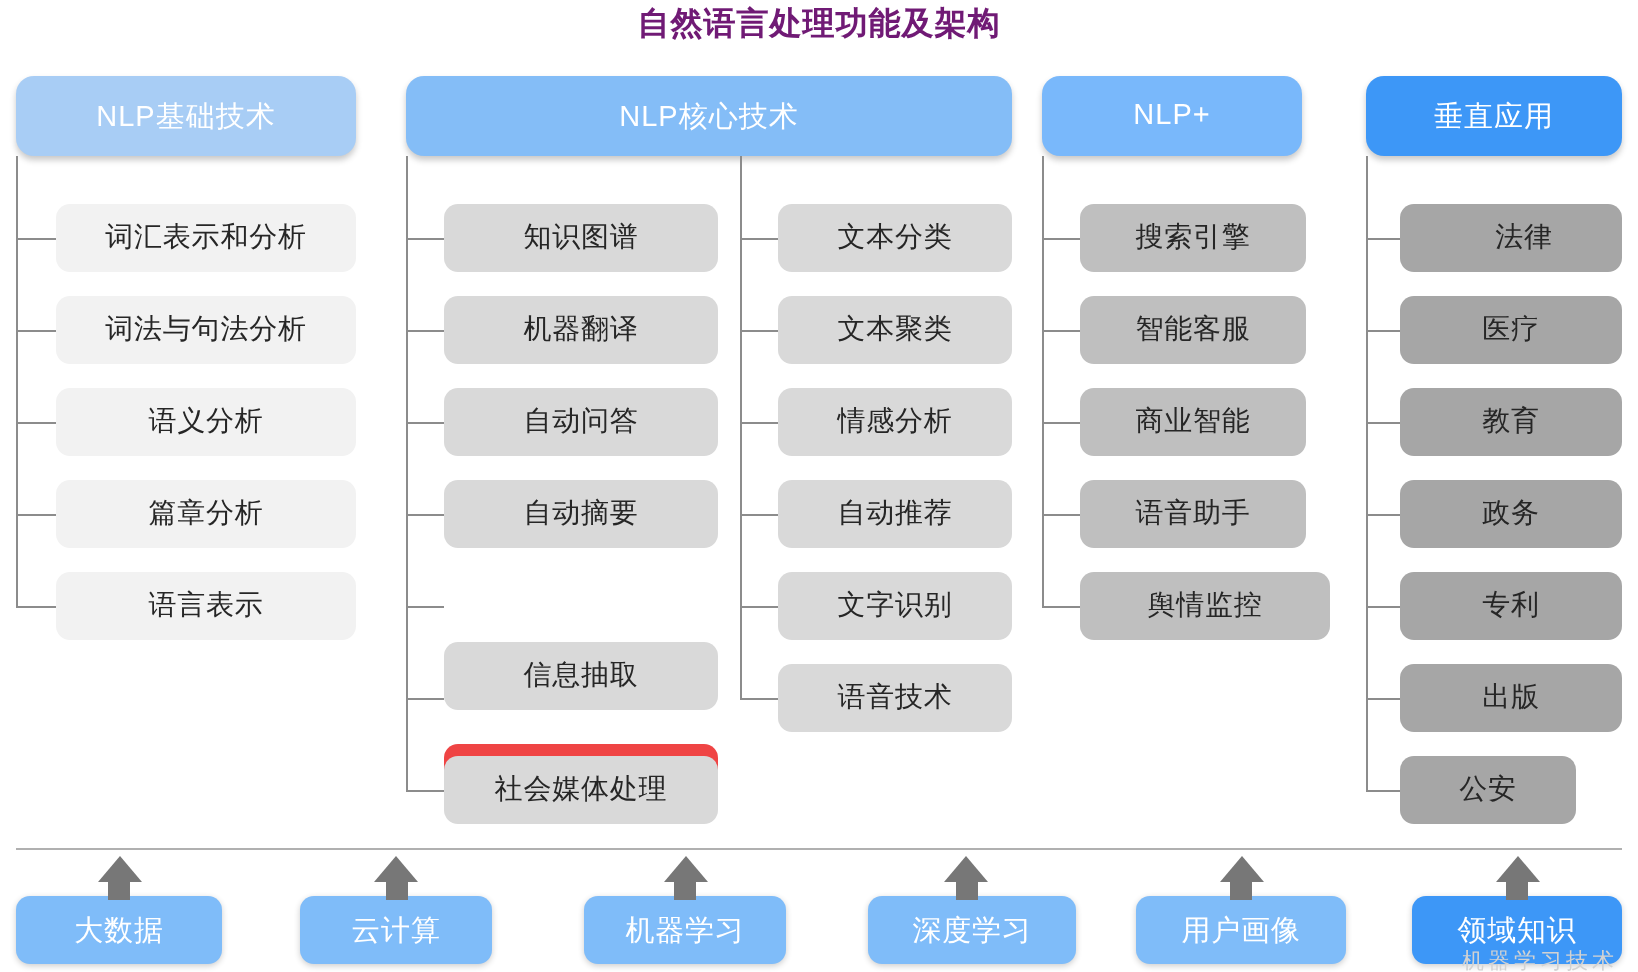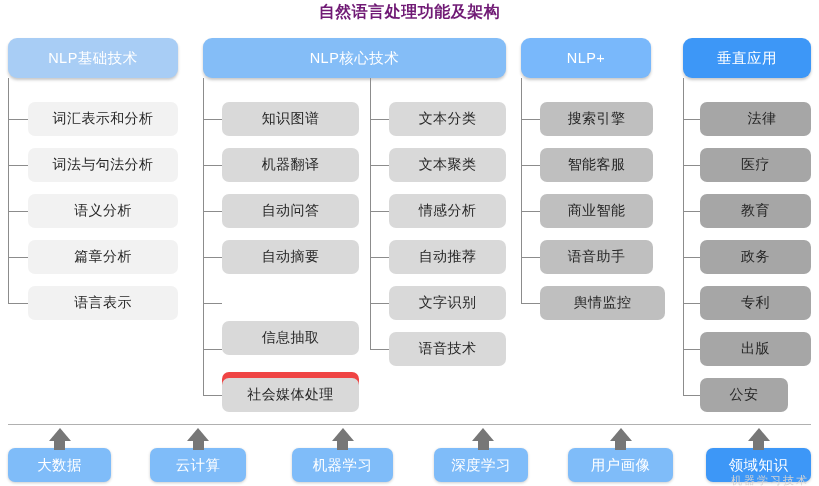--- a/index.html
+++ b/index.html
@@ -188,21 +188,21 @@
   <div id="layer-foundation">
       <div class="found" style="left: 8px; width: 103px; background: rgb(127, 188, 249);">大数据</div>
       <div class="arrow" style="left: 48.5px; top: 428px; border-bottom-color: rgb(119, 119, 119);"></div>
       <div class="arrow-stem" style="left: 54px; top: 441px; background: rgb(119, 119, 119);"></div>
       <div class="found" style="left: 150px; width: 96px; background: rgb(127, 188, 249);">云计算</div>
       <div class="arrow" style="left: 187px; top: 428px; border-bottom-color: rgb(119, 119, 119);"></div>
       <div class="arrow-stem" style="left: 192.5px; top: 441px; background: rgb(119, 119, 119);"></div>
       <div class="found" style="left: 292px; width: 101px; background: rgb(127, 188, 249);">机器学习</div>
       <div class="arrow" style="left: 331.5px; top: 428px; border-bottom-color: rgb(119, 119, 119);"></div>
       <div class="arrow-stem" style="left: 337px; top: 441px; background: rgb(119, 119, 119);"></div>
-      <div class="found" style="left: 434px; width: 94px; background: rgb(127, 188, 249);">深度学习</div>
+      <div class="found" style="left: 434px; width: 104px; background: rgb(127, 188, 249);">深度学习</div>
       <div class="arrow" style="left: 472px; top: 428px; border-bottom-color: rgb(119, 119, 119);"></div>
       <div class="arrow-stem" style="left: 477.5px; top: 441px; background: rgb(119, 119, 119);"></div>
       <div class="found" style="left: 568px; width: 105px; background: rgb(127, 188, 249);">用户画像</div>
       <div class="arrow" style="left: 609.5px; top: 428px; border-bottom-color: rgb(119, 119, 119);"></div>
       <div class="arrow-stem" style="left: 615px; top: 441px; background: rgb(119, 119, 119);"></div>
       <div class="found" style="left: 706px; width: 105px; background: rgb(61, 151, 247);">领域知识</div>
       <div class="arrow" style="left: 747.5px; top: 428px; border-bottom-color: rgb(119, 119, 119);"></div>
       <div class="arrow-stem" style="left: 753px; top: 441px; background: rgb(119, 119, 119);"></div>
     </div>
 

